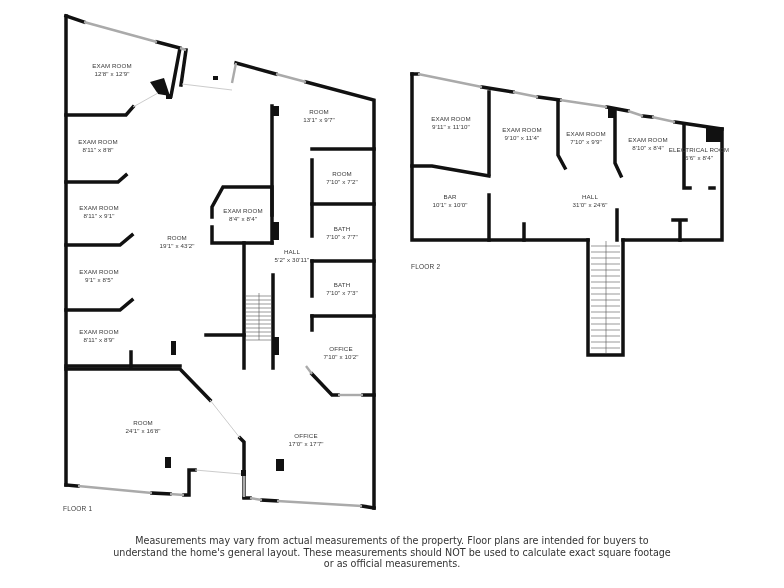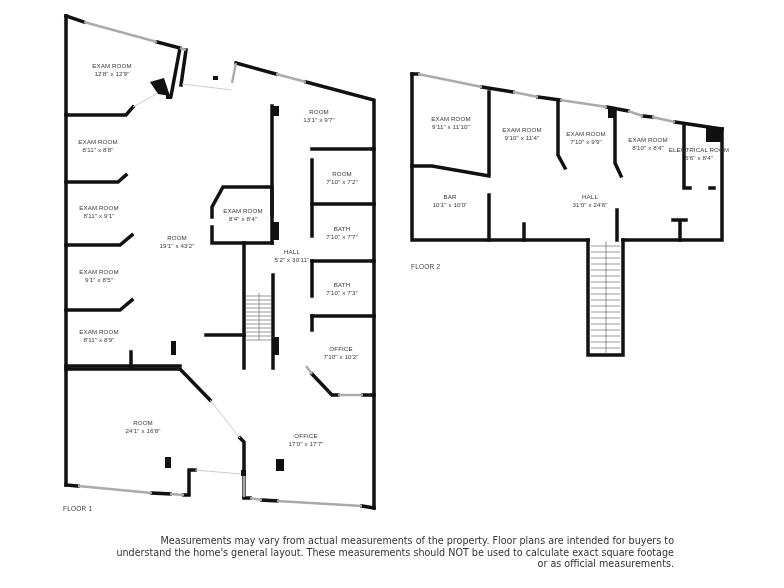--- a/index.html
+++ b/index.html
@@ -1,21 +1,21 @@
 <!DOCTYPE html>
 <html><head>
 <meta charset="utf-8">
 <style>
   html, body { margin:0; padding:0; background:#ffffff; }
   body { width:784px; height:588px; position:relative; overflow:hidden; font-family:"Liberation Sans", sans-serif; }
   svg.plan { position:absolute; left:0; top:0; width:784px; height:588px; }
   .lbl { position:absolute; transform:translate(-50%,-50%); text-align:center; color:#3a3a3a; font-family:"Liberation Sans", sans-serif; font-size:6.2px; line-height:8px; white-space:nowrap; letter-spacing:0.1px; }
   .lbl .n, .lbl .d { display:block; }
   .floor-label { position:absolute; font-size:6.5px; color:#3a3a3a; font-family:"Liberation Sans", sans-serif; letter-spacing:0.2px; }
-  .disclaimer { position:absolute; left:110px; top:535px; width:564px; text-align:right; font-family:"DejaVu Sans", sans-serif; font-size:9.6px; line-height:11.5px; color:#333; }
+  .disclaimer { position:absolute; left:110px; top:535px; width:564px; text-align:center; font-family:"DejaVu Sans", sans-serif; font-size:9.6px; line-height:11.5px; color:#333; }
 </style>
 </head>
 <body>
 
 <svg class="plan" viewBox="0 0 784 588" xmlns="http://www.w3.org/2000/svg">
   <g fill="none" stroke="#111" stroke-width="3.5" stroke-linejoin="miter" stroke-linecap="square">
 
     <path d="M66 16 L66 485"></path>
 
     <path d="M66 16 L84 22"></path>

